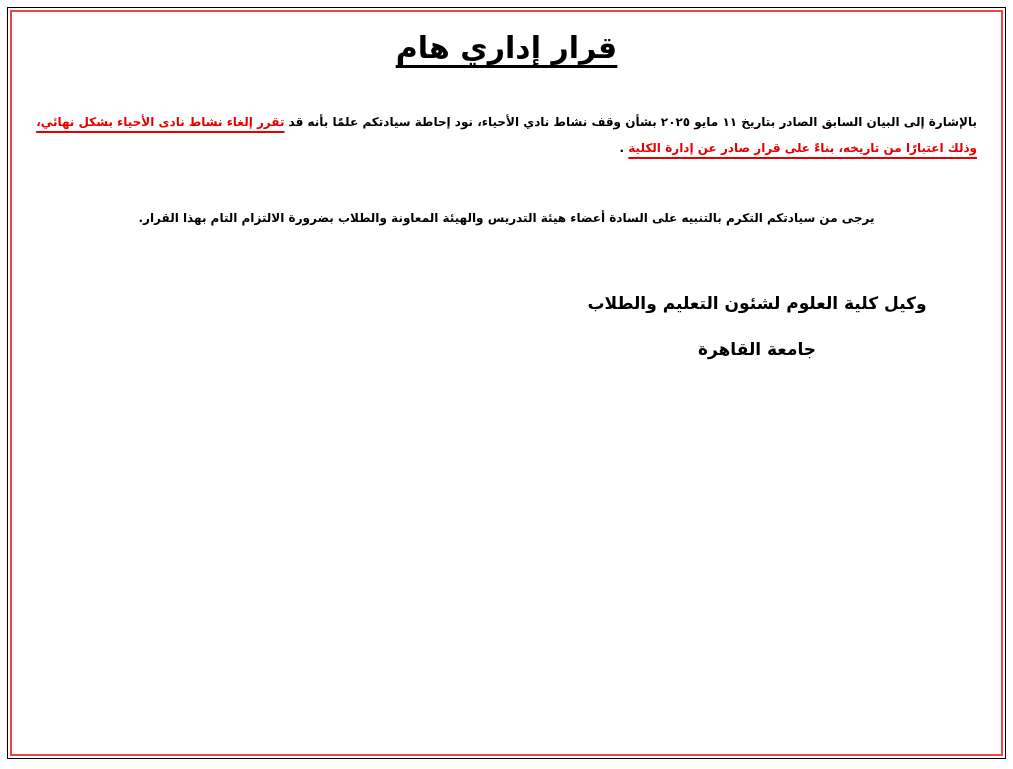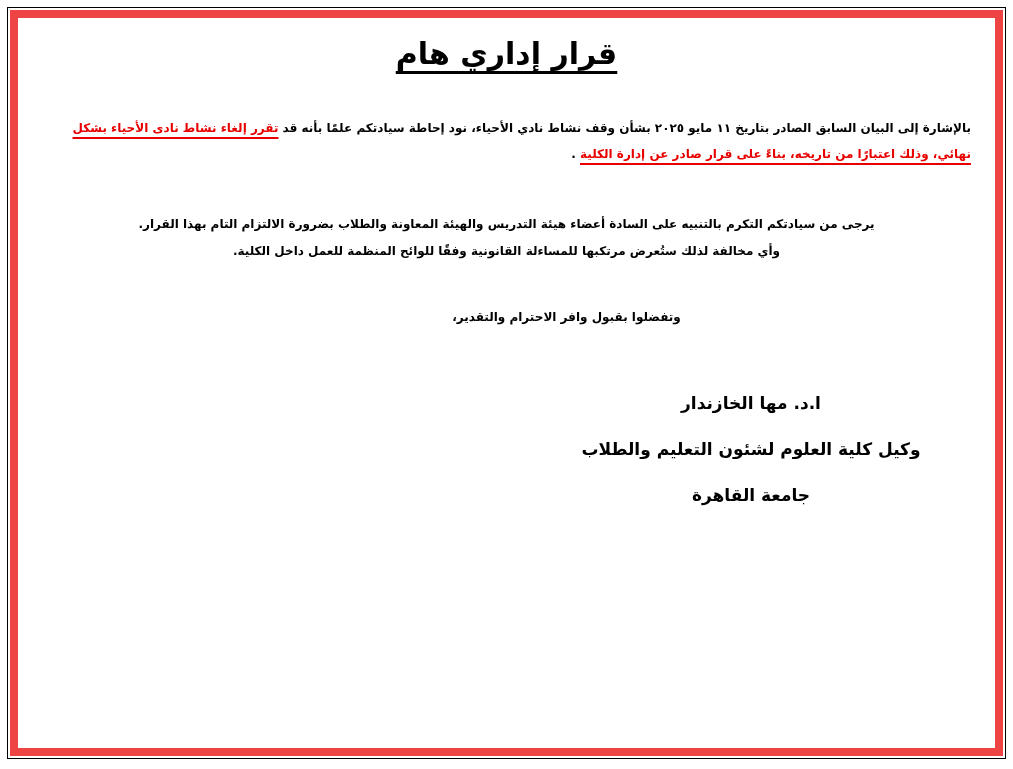--- a/index.html
+++ b/index.html
@@ -19,21 +19,21 @@
   }
   
   .frame-outer {
     position: absolute;
     top: 7px; left: 7px; right: 7px; bottom: 10px;
     border: 1px solid #000;
   }
   .frame-inner {
     position: absolute;
     top: 2px; left: 2px; right: 2px; bottom: 2px;
-    border: 8px solid #ef4444;
+    border: 2px solid #ef4444;
     box-sizing: border-box;
     padding: 10px 24px 0 24px;
     direction: rtl;
     text-align: right;
     overflow: hidden;
   }
   .doc-title {
     margin: 8px 0 0 0;
     text-align: center;
     font-size: 30px;
@@ -101,25 +101,22 @@
 
 
       <p class="para p1">
         <span>بالإشارة إلى البيان السابق الصادر بتاريخ ١١ مايو ٢٠٢٥ بشأن وقف نشاط نادي الأحياء، نود إحاطة سيادتكم علمًا بأنه قد </span>
         <span class="emph emph-underline">تقرر إلغاء نشاط نادى الأحياء بشكل نهائي، وذلك اعتبارًا من تاريخه، بناءً على قرار صادر عن إدارة الكلية</span>
         <span>.</span>
       </p>
 
 
       <p class="para p3">يرجى من سيادتكم التكرم بالتنبيه على السادة أعضاء هيئة التدريس والهيئة المعاونة والطلاب بضرورة الالتزام التام بهذا القرار.</p>
-      <p class="para p3b">وأي مخالفة لذلك ستُعرض مرتكبها للمساءلة القانونية وفقًا للوائح المنظمة للعمل داخل الكلية.</p>
 
-      <p class="para closing">وتفضلوا بقبول وافر الاحترام والتقدير،</p>
 
       <div class="signature">
-        <p>ا.د. مها الخازندار</p>
         <p>وكيل كلية العلوم لشئون التعليم والطلاب</p>
         <p>جامعة القاهرة</p>
       </div>
 
     </div>
   </div>
 </div>
 
 </body></html>

